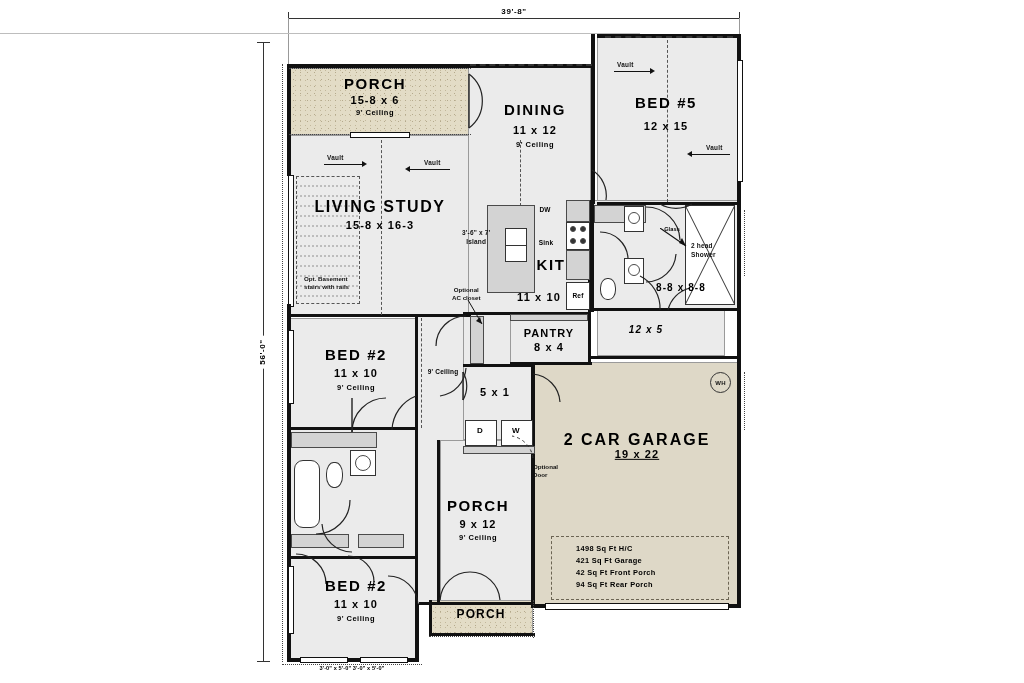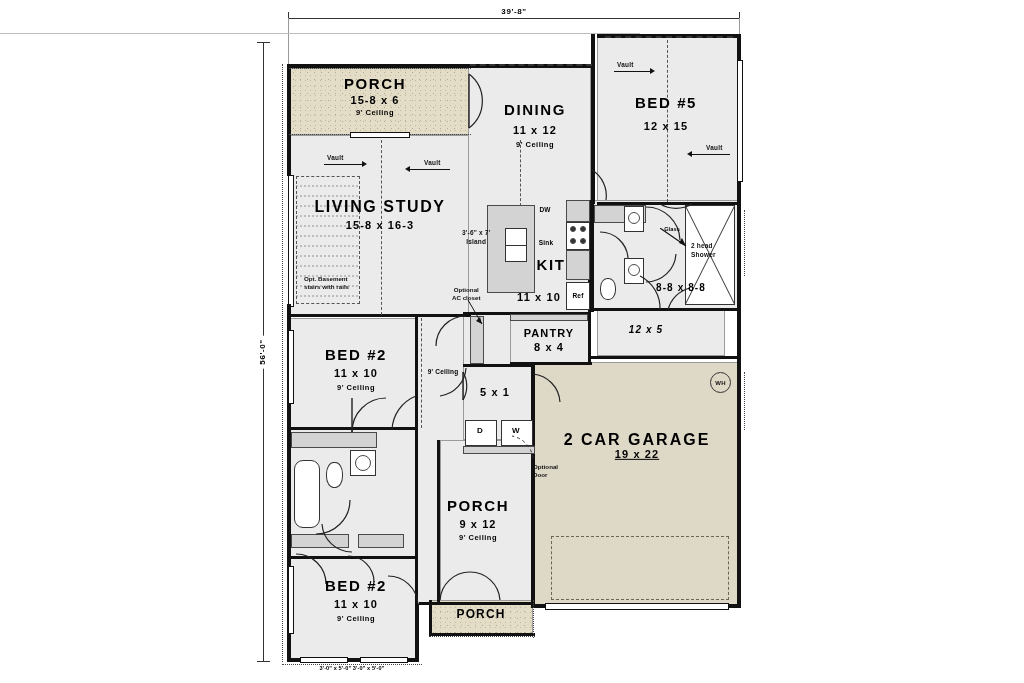--- a/index.html
+++ b/index.html
@@ -229,20 +229,24 @@
       <line x1="0" y1="70" x2="64" y2="70"></line>
         <line x1="0" y1="80" x2="64" y2="80"></line>
       <line x1="0" y1="90" x2="64" y2="90"></line>
         <line x1="0" y1="100" x2="64" y2="100"></line>
       <line x1="0" y1="110" x2="64" y2="110"></line>
         <line x1="0" y1="120" x2="64" y2="120"></line>
     </g>
   </svg>
 
   <div class="schedbox" style="left:551px;top:536px;width:176px;height:62px;"></div>
+  <div class="sched" style="left:576px;top:543px;">1498 Sq Ft H/C
+421 Sq Ft Garage
+42 Sq Ft Front Porch
+94 Sq Ft Rear Porch</div>
 
   <svg class="abs" style="left:0;top:0;width:1024px;height:683px;">
     <g fill="none" stroke="#222" stroke-width="1.2">
 
       <path d="M469,74 A34,34 0 0 1 469,128"></path>
 
       <path d="M592,170 A30,30 0 0 1 606,200"></path>
 
       <path d="M660,204 A32,32 0 0 0 692,204"></path>
 

